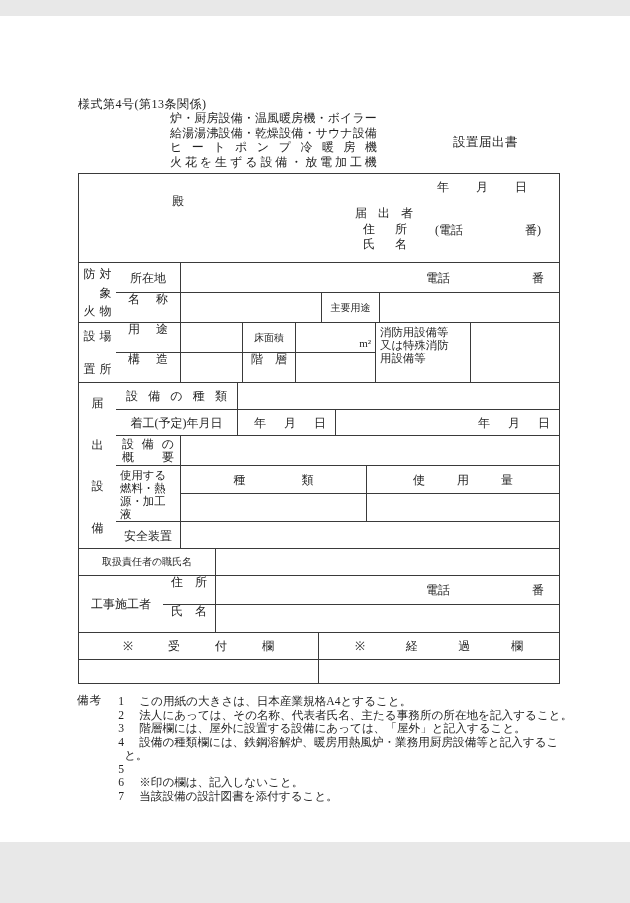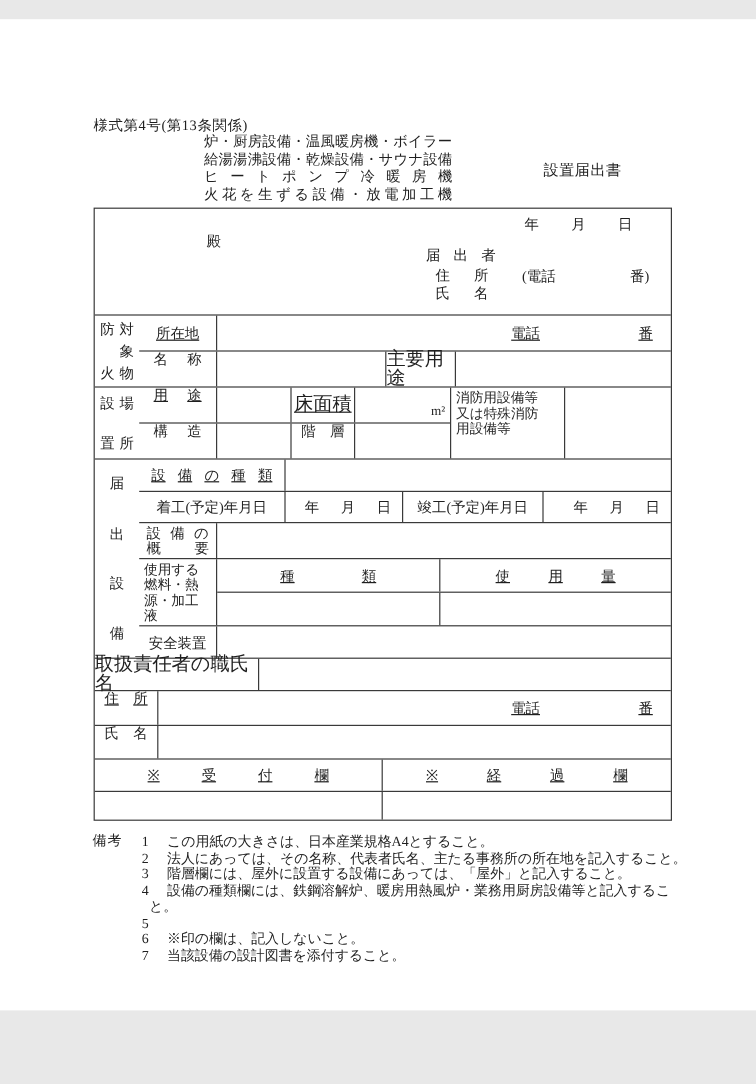--- a/index.html
+++ b/index.html
@@ -16,24 +16,24 @@
 
   
   .tbl { position:absolute; left:78px; top:157px; width:482px; height:511px;
          border:1px solid var(--bd); display:flex; flex-direction:column; background:var(--bg); }
   .sec { display:flex; border-top:1px solid var(--bd); }
   .sec:first-child { border-top:none; }
   .c { border-left:1px solid var(--bd); position:relative; }
   .c:first-child { border-left:none; }
   .rows { display:flex; flex-direction:column; flex:1; }
   .row { display:flex; border-top:1px solid var(--bd); flex:1; }
-  .row:first-child { border-top:none;text-decoration:underline; }
+  .row:first-child { border-top:none; }
   .cell-center { display:flex; align-items:center; justify-content:center; }
   .fill { flex:1; }
-  .fs11 { font-size:16px; }
+  .fs11 { font-size:10px; }
 
   
   .vwrap { display:flex; justify-content:center; gap:3px; height:100%; padding:5px 0; }
   .vcol { display:flex; flex-direction:column; justify-content:space-between; align-items:center; width:13px; }
 
   
   .chars { display:flex; justify-content:space-between; }
   .sp2 { width:40px; margin:0 auto; align-self:center; }
   .spread-full { flex:1; align-self:center; }
 
@@ -326,21 +326,20 @@
             </div>
           <div class="c fill"></div>
         </div>
         <div class="row rD2">
           <div class="c w-lab-wide cell-center">着工(予定)年月日</div>
           <div class="c w-dateval date-val">
             <span>年</span>
             <span>月</span>
             <span>日</span>
           </div>
-          <div class="c w-datelab2 cell-center">竣工(予定)年月日</div>
           <div class="c fill date-val">
             <span>年</span>
             <span>月</span>
             <span>日</span>
           </div>
         </div>
         <div class="row rD3">
           <div class="c w-lab" style="display:flex;">
             <div class="outline-label">
               <div class="chars">
@@ -391,20 +390,21 @@
         </div>
       </div>
     </div>
 
     <div class="sec secE">
       <div class="c w-handler cell-center fs11">取扱責任者の職氏名</div>
       <div class="c fill"></div>
     </div>
 
     <div class="sec secF">
+      <div class="c w-contractor cell-center">工事施工者</div>
       <div class="rows">
         <div class="row">
           <div class="c w-contrlab">
               <div class="chars sp2" style="width:36px;">
                 <span>住</span>
                 <span>所</span>
               </div>
             </div>
           <div class="c fill phone-right">
             <span>電話</span>

